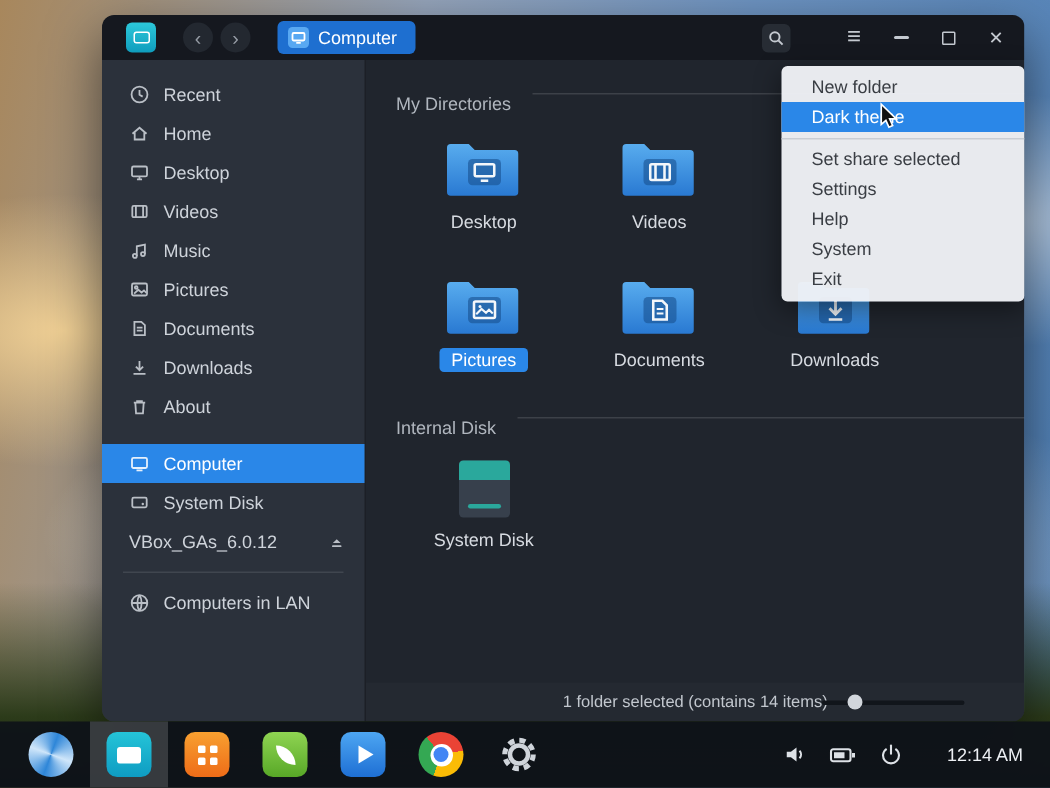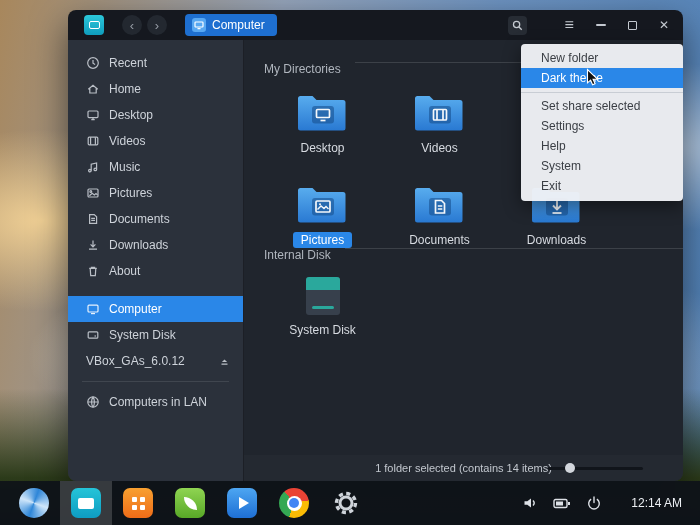--- a/index.html
+++ b/index.html
@@ -53,21 +53,21 @@
   .side-gap{height:12px;flex:none}
   .side-sep{height:1px;background:rgba(255,255,255,.1);margin:7px 14px;flex:none}
   .eject{margin-left:auto;display:flex;align-items:center}
   .eject svg{width:13px;height:13px}
 
   
   .main{flex:1;position:relative;background:#20252d;padding:22px 0 0 20px;min-width:0}
   .sect{display:flex;align-items:flex-start}
   .sect-label{font-size:12px;color:#b0b6be;flex:none}
   .sect-line{flex:1;height:1px;background:rgba(255,255,255,.13);margin-left:14px}
-  .sect2{}
+  .sect2{margin-top:30px}
   .frow{display:flex;margin-top:14px}
   .frow2{margin-top:26px}
   .fitem{width:117px;display:flex;flex-direction:column;align-items:center;flex:none}
   .folder{width:56px;height:46px}
   .fg{stroke:#fff;fill:none;stroke-width:1.7;opacity:.95}
   .flabel{margin-top:4px;font-size:12px;color:#d7dbe1;padding:1px 8px;border-radius:3px;white-space:nowrap}
   .fitem.sel .flabel{background:#2a87e8;color:#fff}
   .disk-item{margin-top:12px}
   .disk{width:48px;height:44px}
 

